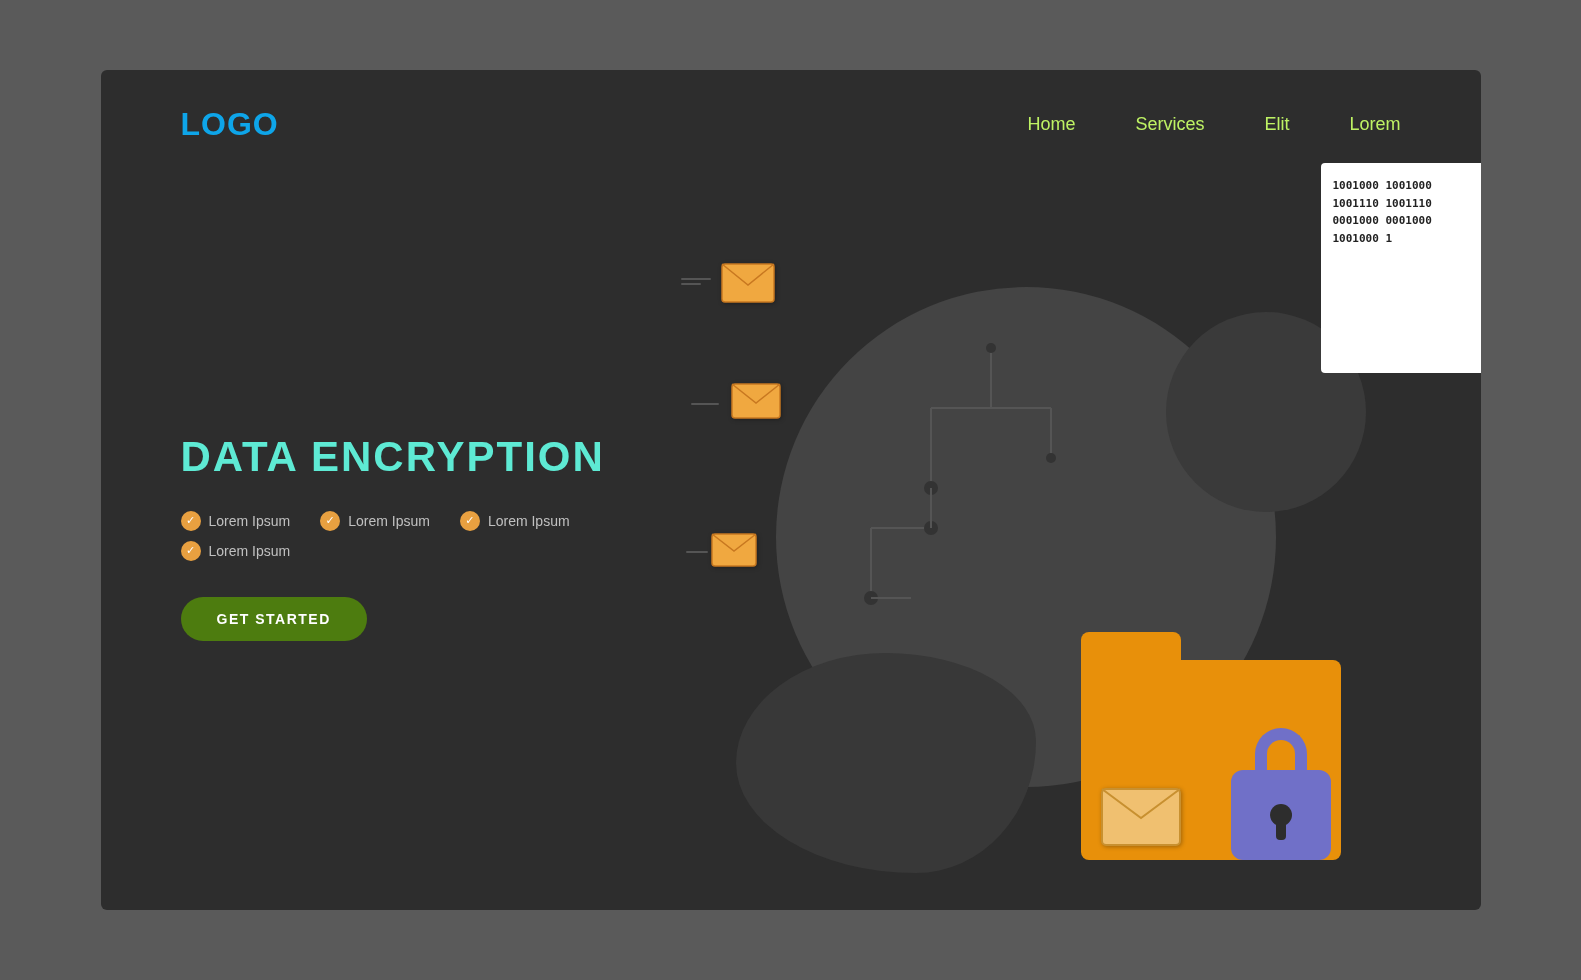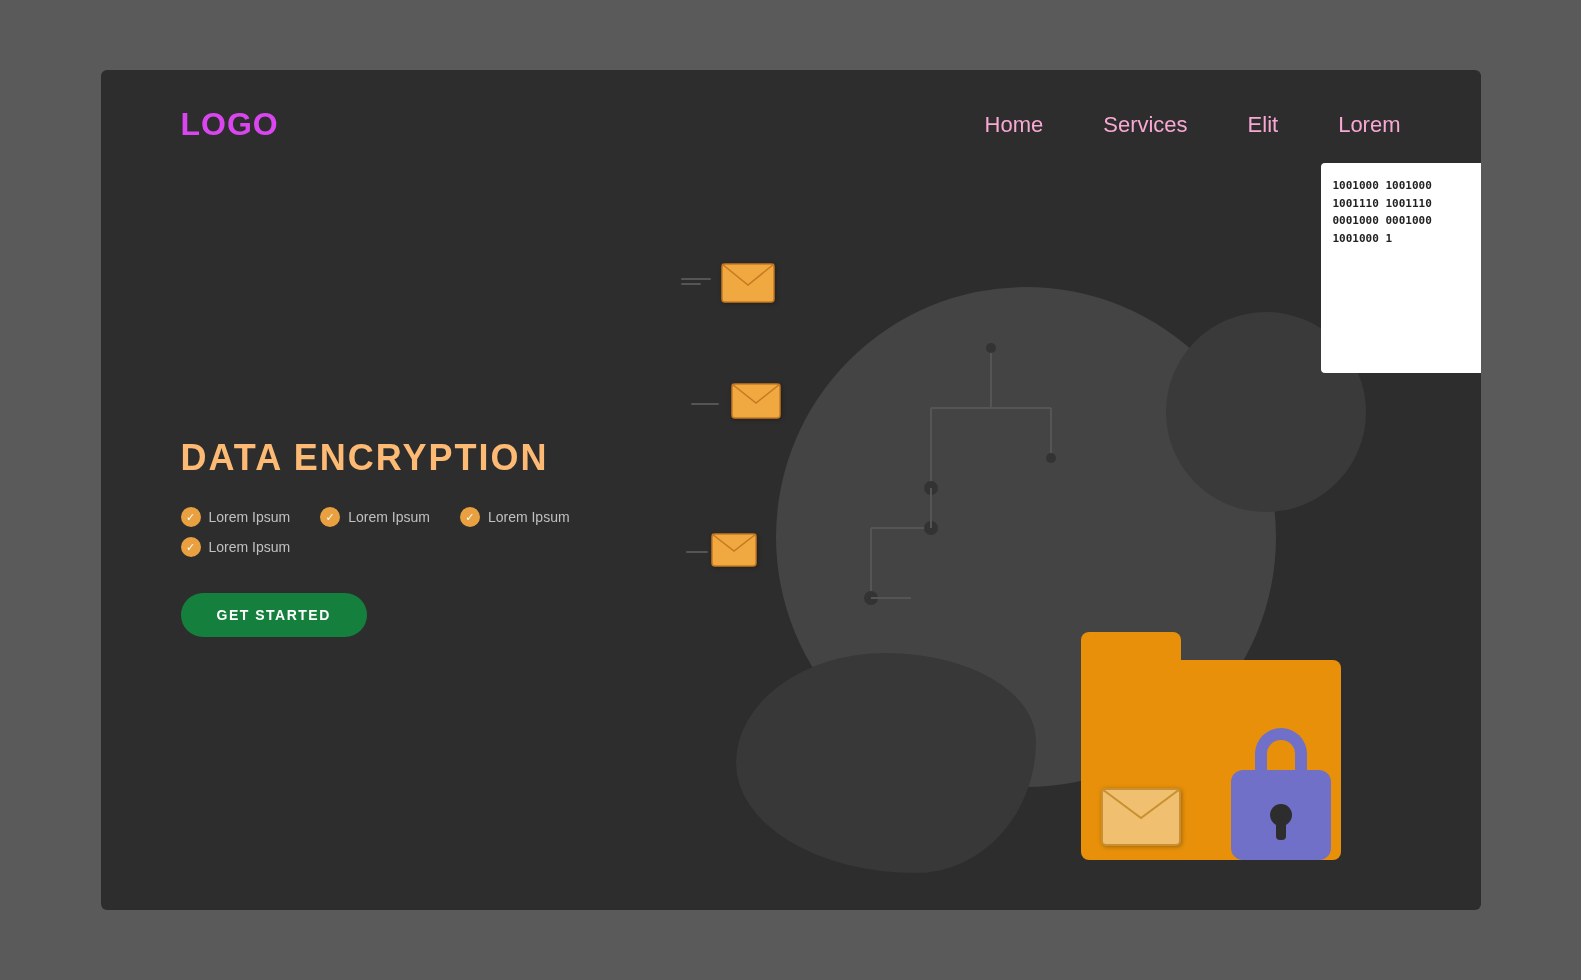--- a/index.html
+++ b/index.html
@@ -25,53 +25,53 @@
     
     .header {
       display: flex;
       align-items: center;
       justify-content: space-between;
       padding: 36px 80px 20px 80px;
       position: relative;
       z-index: 10;
     }
     .logo {
-      color: #d946ef;
+      color: #0ea5e9;
       font-size: 32px;
       font-weight: 800;
       letter-spacing: 1px;
     }
     .nav {
       display: flex;
       gap: 60px;
       align-items: center;
     }
     .nav-item {
-      color: #f9a8d4;
-      font-size: 22px;
+      color: #bef264;
+      font-size: 18px;
       cursor: pointer;
       text-decoration: none;
     }
     
     .main {
       flex: 1;
       display: flex;
       align-items: center;
       padding: 0 80px;
       position: relative;
       overflow: hidden;
     }
     
     .left-content {
       flex: 0 0 520px;
       z-index: 10;
     }
     .headline {
-      color: #fdba74;
-      font-size: 36px;
+      color: #5eead4;
+      font-size: 42px;
       font-weight: 700;
       letter-spacing: 2px;
       margin-bottom: 28px;
       line-height: 1.2;
     }
     .description {
       color: #a0a0a0;
       font-size: 15px;
       line-height: 1.7;
       margin-bottom: 28px;
@@ -96,21 +96,21 @@
       background: #e8a040;
       border-radius: 50%;
       display: flex;
       align-items: center;
       justify-content: center;
       color: white;
       font-size: 11px;
       flex-shrink: 0;
     }
     .get-started-btn {
-      background: #15803d;
+      background: #4d7c0f;
       color: white;
       border: none;
       border-radius: 30px;
       padding: 14px 36px;
       font-size: 14px;
       font-weight: 700;
       letter-spacing: 1.5px;
       cursor: pointer;
       text-transform: uppercase;
     }

